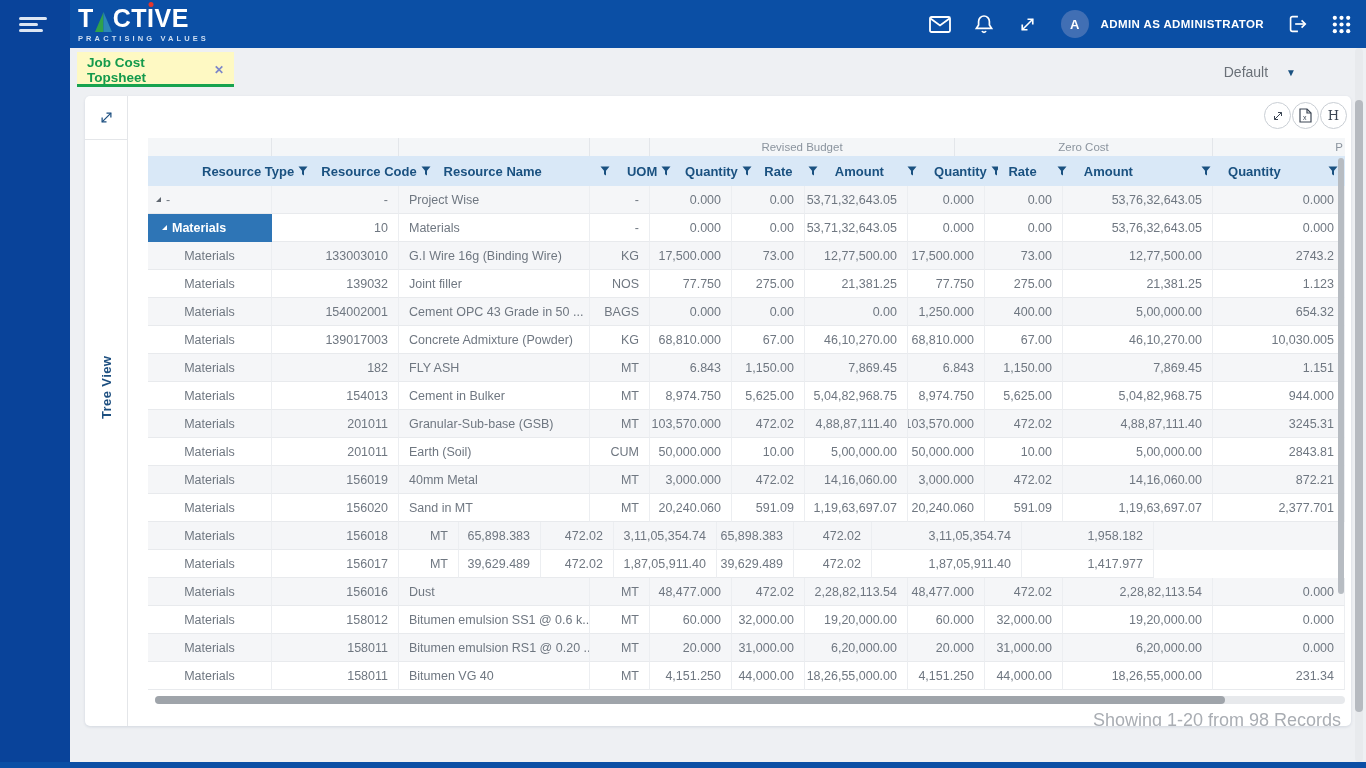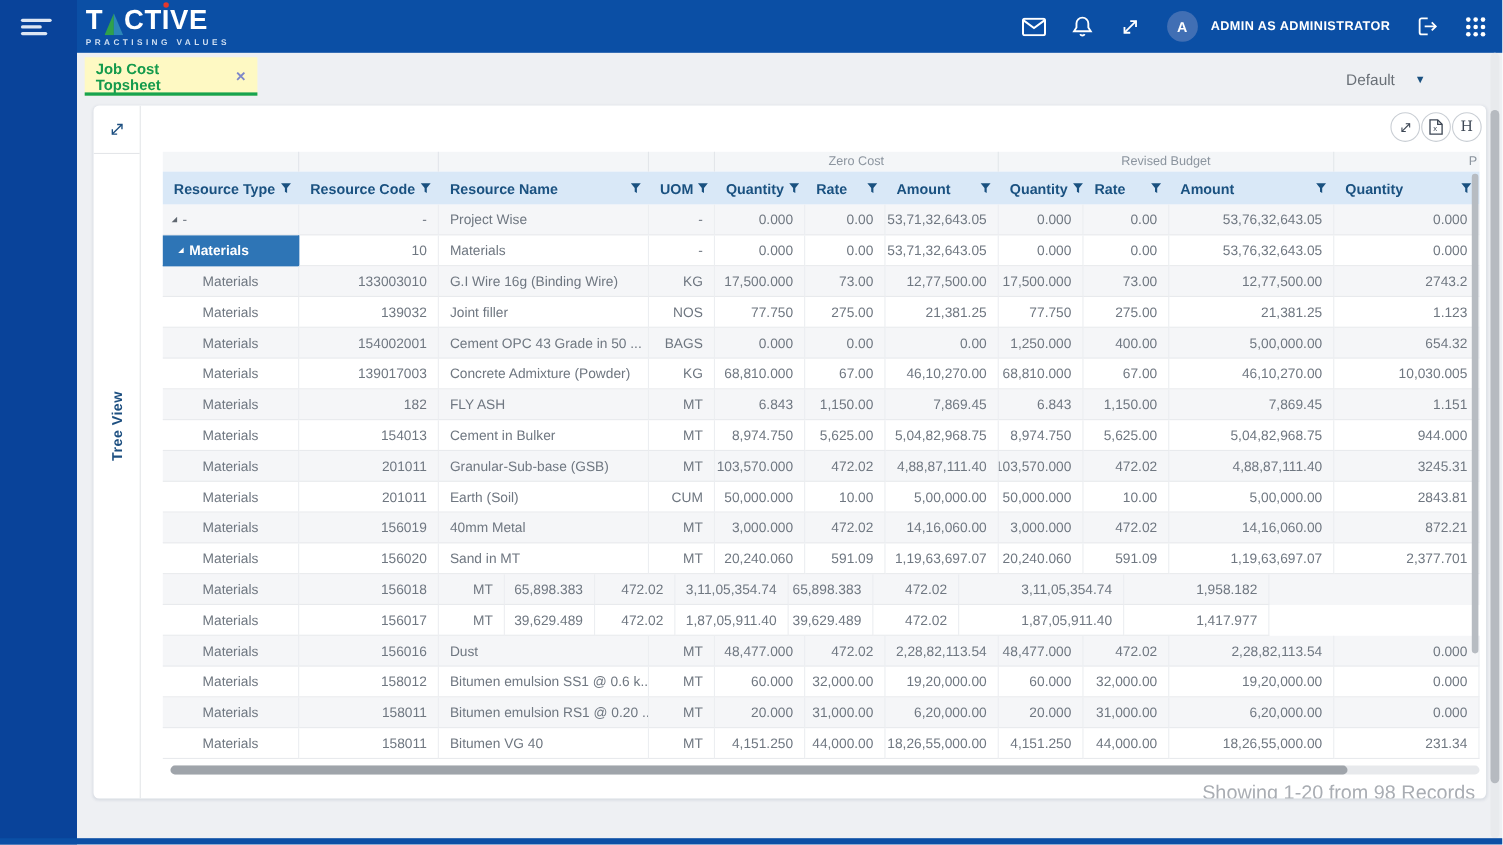--- a/index.html
+++ b/index.html
@@ -44,21 +44,21 @@
 
   .panel-tools { position:absolute; right:4px; top:6px; display:flex; gap:1px; }
   .circ-btn { width:27px; height:27px; border:1px solid #c9ced4; border-radius:50%; background:#fff; display:flex; align-items:center; justify-content:center; cursor:pointer; }
   .h-letter { font-family:"DejaVu Serif", serif; font-size:13px; color:#3c4654; }
 
   
   .table-wrap { position:absolute; left:63px; top:42px; width:1197px; }
   .group-row { display:flex; height:18px; background:#f4f6f8; }
   .group-cell { display:flex; align-items:center; justify-content:center; border-right:1px solid #e3e6ea; color:#8b949e; font-size:11.5px; overflow:hidden; white-space:nowrap; }
   .group-cell.gr-right { justify-content:flex-end; padding-right:2px; border-right:none; }
-  .header-row { display:flex; height:30px; background:#d9e8f7; }
+  .header-row { display:flex; height:30px; background:#d9e8f7;padding-left:44px; }
   .header-cell { display:flex; align-items:center; justify-content:space-between; padding:0 7px 0 10px; color:#1a5180; font-size:13px; font-weight:bold; white-space:nowrap; overflow:hidden; cursor:pointer; }
   .funnel { display:flex; flex:0 0 auto; margin-left:4px; cursor:pointer; }
 
   .trow { display:flex; height:28px; background:#ffffff; cursor:pointer; }
   .trow.odd { background:#f5f6f8; }
   .tcell { display:flex; align-items:center; border-right:1px solid #eceef1; border-bottom:1px solid #e8eaed; color:#6f7781; font-size:12.5px; white-space:nowrap; overflow:hidden; }
   .tcell.tr { justify-content:flex-end; padding-right:10px; }
   .tcell.tl { padding-left:10px; }
   .tcell.first.lvl0 { padding-left:8px; }
   .tcell.first.lvl1 { padding-left:14px; }
@@ -207,25 +207,25 @@
           </div>
           <div class="group-cell" style="width: 127px;">
             <span></span>
           </div>
           <div class="group-cell" style="width: 191px;">
             <span></span>
           </div>
           <div class="group-cell" style="width: 60px;">
             <span></span>
           </div>
+          <div class="group-cell" style="width: 305px;">
+            <span>Revised Budget</span>
+          </div>
           <div class="group-cell" style="width: 258px;">
             <span>Zero Cost</span>
-          </div>
-          <div class="group-cell" style="width: 305px;">
-            <span>Revised Budget</span>
           </div>
           <div class="group-cell gr-right" style="width: 132px;">
             <span>P</span>
           </div>
         </div>
       <div class="header-row">
           <div class="header-cell" style="width: 124px;">
             <span>Resource Type</span>
             <span class="funnel">
               <svg width="10" height="10" viewBox="0 0 10 10">

